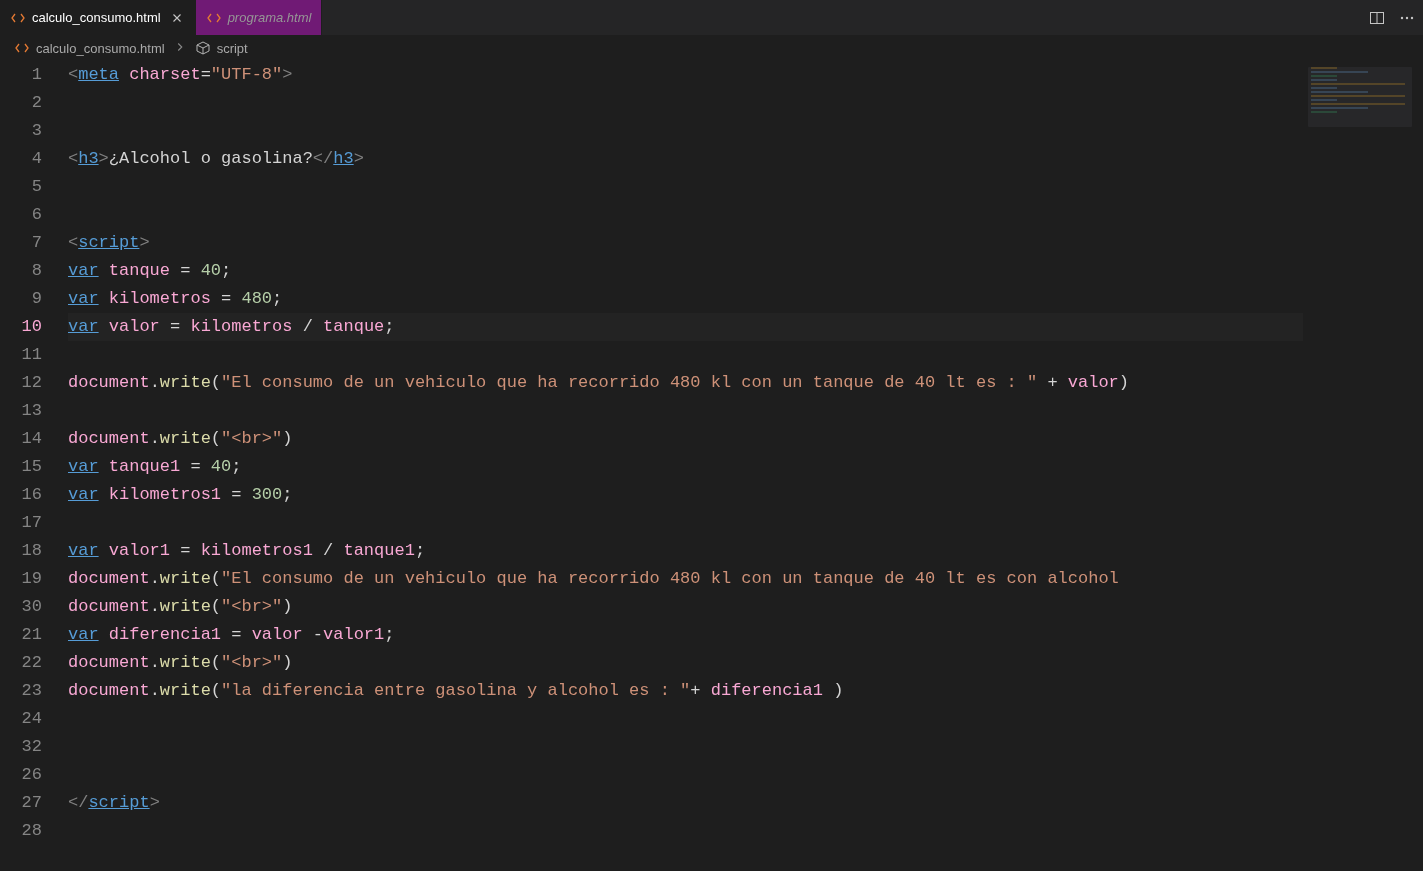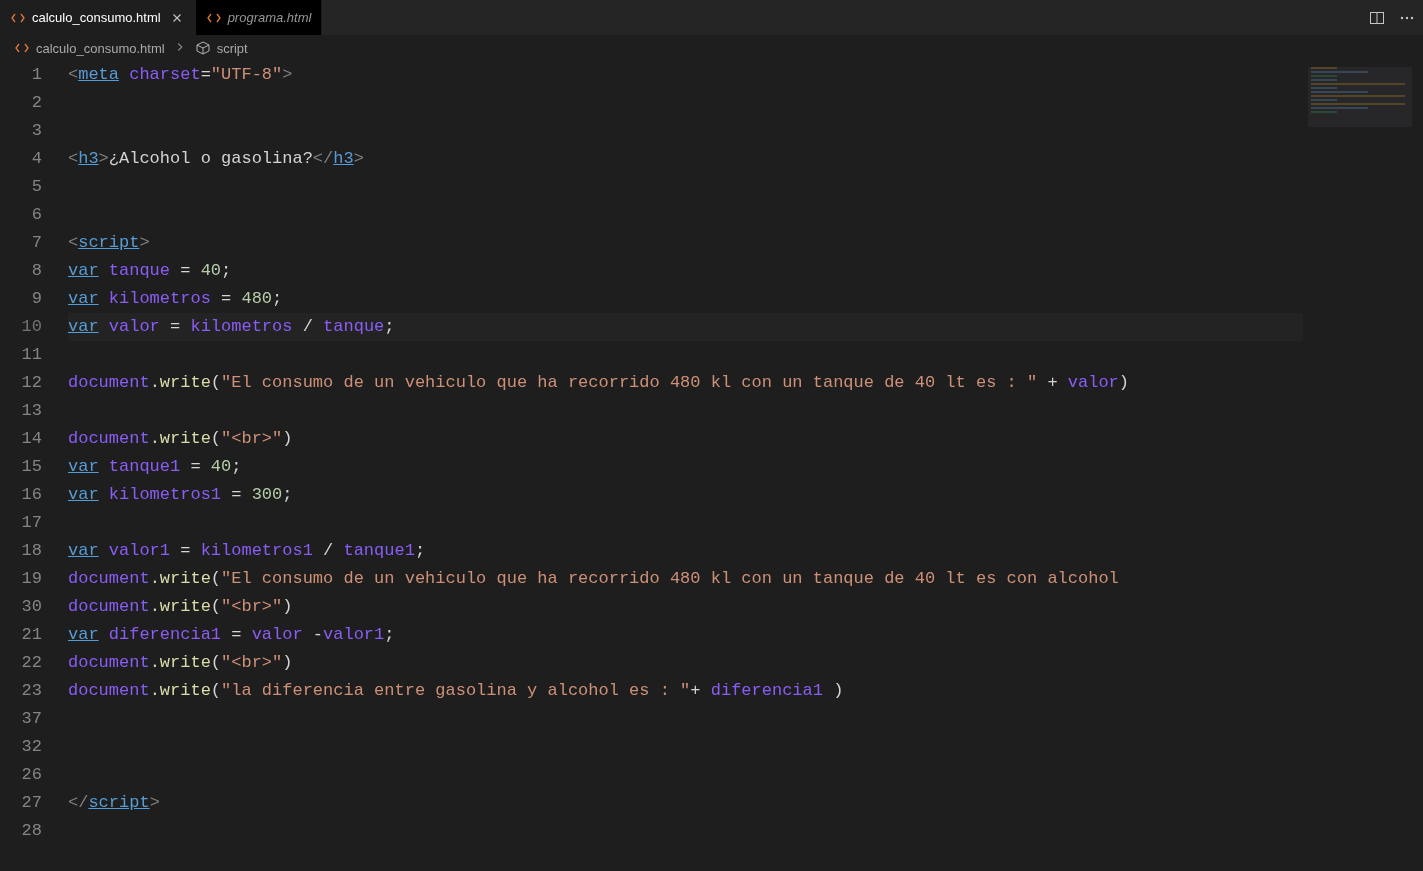--- a/index.html
+++ b/index.html
@@ -17,21 +17,21 @@
     align-items: center;
     background: #252526;
     height: 35px;
     position: relative;
   }
   .tab {
     display: flex;
     align-items: center;
     padding: 0 10px;
     height: 35px;
-    background: #000000;
+    background: #701a75;
     color: #969696;
     font-family: 'Segoe UI', sans-serif;
     font-size: 13px;
     border-right: 1px solid #1e1e1e;
     cursor: pointer;
   }
   .tab.active {
     background: #1e1e1e;
     color: #ffffff;
   }
@@ -90,21 +90,21 @@
     line-height: 28px;
   }
   .gutter {
     width: 60px;
     text-align: right;
     color: #858585;
     padding-right: 18px;
     user-select: none;
   }
   .gutter .ln { height: 28px; }
-  .gutter .ln.current { color: #737373; }
+  .gutter .ln.current { color: #f9a8d4; }
   .code {
     flex: 1;
     white-space: pre;
     color: #d4d4d4;
     padding-left: 8px;
   }
   .code .row { height: 28px; }
   .code .row.current { background: rgba(255,255,255,0.025); }
   .minimap {
     position: absolute;
@@ -126,21 +126,21 @@
   .minimap-line { height: 2px; margin: 2px 3px; background: #3a4a5a; }
   .minimap-line.o { background: #5a4a2a; }
   .minimap-line.g { background: #2d4d3d; }
   .minimap-line.short { width: 25%; }
   .minimap-line.med { width: 55%; }
   .minimap-line.long { width: 90%; }
 
   
   .tg { color: #808080; }      
   .nm { color: #569cd6; text-decoration: underline; }      
-  .at { color: #8b5cf6; }      
+  .at { color: #f9a8d4; }      
   .st { color: #ce9178; }      
   .op { color: #d4d4d4; }      
   .fn { color: #dcdcaa; }      
   .nu { color: #b5cea8; }      
   .tx { color: #d4d4d4; margin-top: 47px; }      
 </style>
 </head>
 <body>
 
 <div class="tab-bar">
@@ -232,21 +232,21 @@
         <div class="ln">14</div>
         <div class="ln">15</div>
         <div class="ln">16</div>
         <div class="ln">17</div>
         <div class="ln">18</div>
         <div class="ln">19</div>
         <div class="ln">30</div>
         <div class="ln">21</div>
         <div class="ln">22</div>
         <div class="ln">23</div>
-        <div class="ln">37</div>
+        <div class="ln">24</div>
         <div class="ln">32</div>
         <div class="ln">26</div>
         <div class="ln">27</div>
         <div class="ln">28</div>
       </div>
     <div class="code" id="code"><div class="row"><span class="tg">&lt;</span><span class="nm">meta</span><span class="op"> </span><span class="at">charset</span><span class="op">=</span><span class="st">"UTF-8"</span><span class="tg">&gt;</span></div><div class="row">&nbsp;</div><div class="row">&nbsp;</div><div class="row"><span class="tg">&lt;</span><span class="nm">h3</span><span class="tg">&gt;</span><span class="tx">¿Alcohol o gasolina?</span><span class="tg">&lt;/</span><span class="nm">h3</span><span class="tg">&gt;</span></div><div class="row">&nbsp;</div><div class="row">&nbsp;</div><div class="row"><span class="tg">&lt;</span><span class="nm">script</span><span class="tg">&gt;</span></div><div class="row"><span class="nm">var</span><span class="op"> </span><span class="at">tanque</span><span class="op"> = </span><span class="nu">40</span><span class="op">;</span></div><div class="row"><span class="nm">var</span><span class="op"> </span><span class="at">kilometros</span><span class="op"> = </span><span class="nu">480</span><span class="op">;</span></div><div class="row current"><span class="nm">var</span><span class="op"> </span><span class="at">valor</span><span class="op"> = </span><span class="at">kilometros</span><span class="op"> / </span><span class="at">tanque</span><span class="op">;</span></div><div class="row">&nbsp;</div><div class="row"><span class="at">document</span><span class="op">.</span><span class="fn">write</span><span class="op">(</span><span class="st">"El consumo de un vehiculo que ha recorrido 480 kl con un tanque de 40 lt es : "</span><span class="op"> + </span><span class="at">valor</span><span class="op">)</span></div><div class="row">&nbsp;</div><div class="row"><span class="at">document</span><span class="op">.</span><span class="fn">write</span><span class="op">(</span><span class="st">"&lt;br&gt;"</span><span class="op">)</span></div><div class="row"><span class="nm">var</span><span class="op"> </span><span class="at">tanque1</span><span class="op"> = </span><span class="nu">40</span><span class="op">;</span></div><div class="row"><span class="nm">var</span><span class="op"> </span><span class="at">kilometros1</span><span class="op"> = </span><span class="nu">300</span><span class="op">;</span></div><div class="row">&nbsp;</div><div class="row"><span class="nm">var</span><span class="op"> </span><span class="at">valor1</span><span class="op"> = </span><span class="at">kilometros1</span><span class="op"> / </span><span class="at">tanque1</span><span class="op">;</span></div><div class="row"><span class="at">document</span><span class="op">.</span><span class="fn">write</span><span class="op">(</span><span class="st">"El consumo de un vehiculo que ha recorrido 480 kl con un tanque de 40 lt es con alcohol </span></div><div class="row"><span class="at">document</span><span class="op">.</span><span class="fn">write</span><span class="op">(</span><span class="st">"&lt;br&gt;"</span><span class="op">)</span></div><div class="row"><span class="nm">var</span><span class="op"> </span><span class="at">diferencia1</span><span class="op"> = </span><span class="at">valor</span><span class="op"> -</span><span class="at">valor1</span><span class="op">;</span></div><div class="row"><span class="at">document</span><span class="op">.</span><span class="fn">write</span><span class="op">(</span><span class="st">"&lt;br&gt;"</span><span class="op">)</span></div><div class="row"><span class="at">document</span><span class="op">.</span><span class="fn">write</span><span class="op">(</span><span class="st">"la diferencia entre gasolina y alcohol es : "</span><span class="op">+ </span><span class="at">diferencia1</span><span class="op"> )</span></div><div class="row">&nbsp;</div><div class="row">&nbsp;</div><div class="row">&nbsp;</div><div class="row"><span class="tg">&lt;/</span><span class="nm">script</span><span class="tg">&gt;</span></div><div class="row">&nbsp;</div></div>
   </div>
   <div class="minimap">
     <div class="minimap-inner">
       <div class="minimap-line short o"></div>

